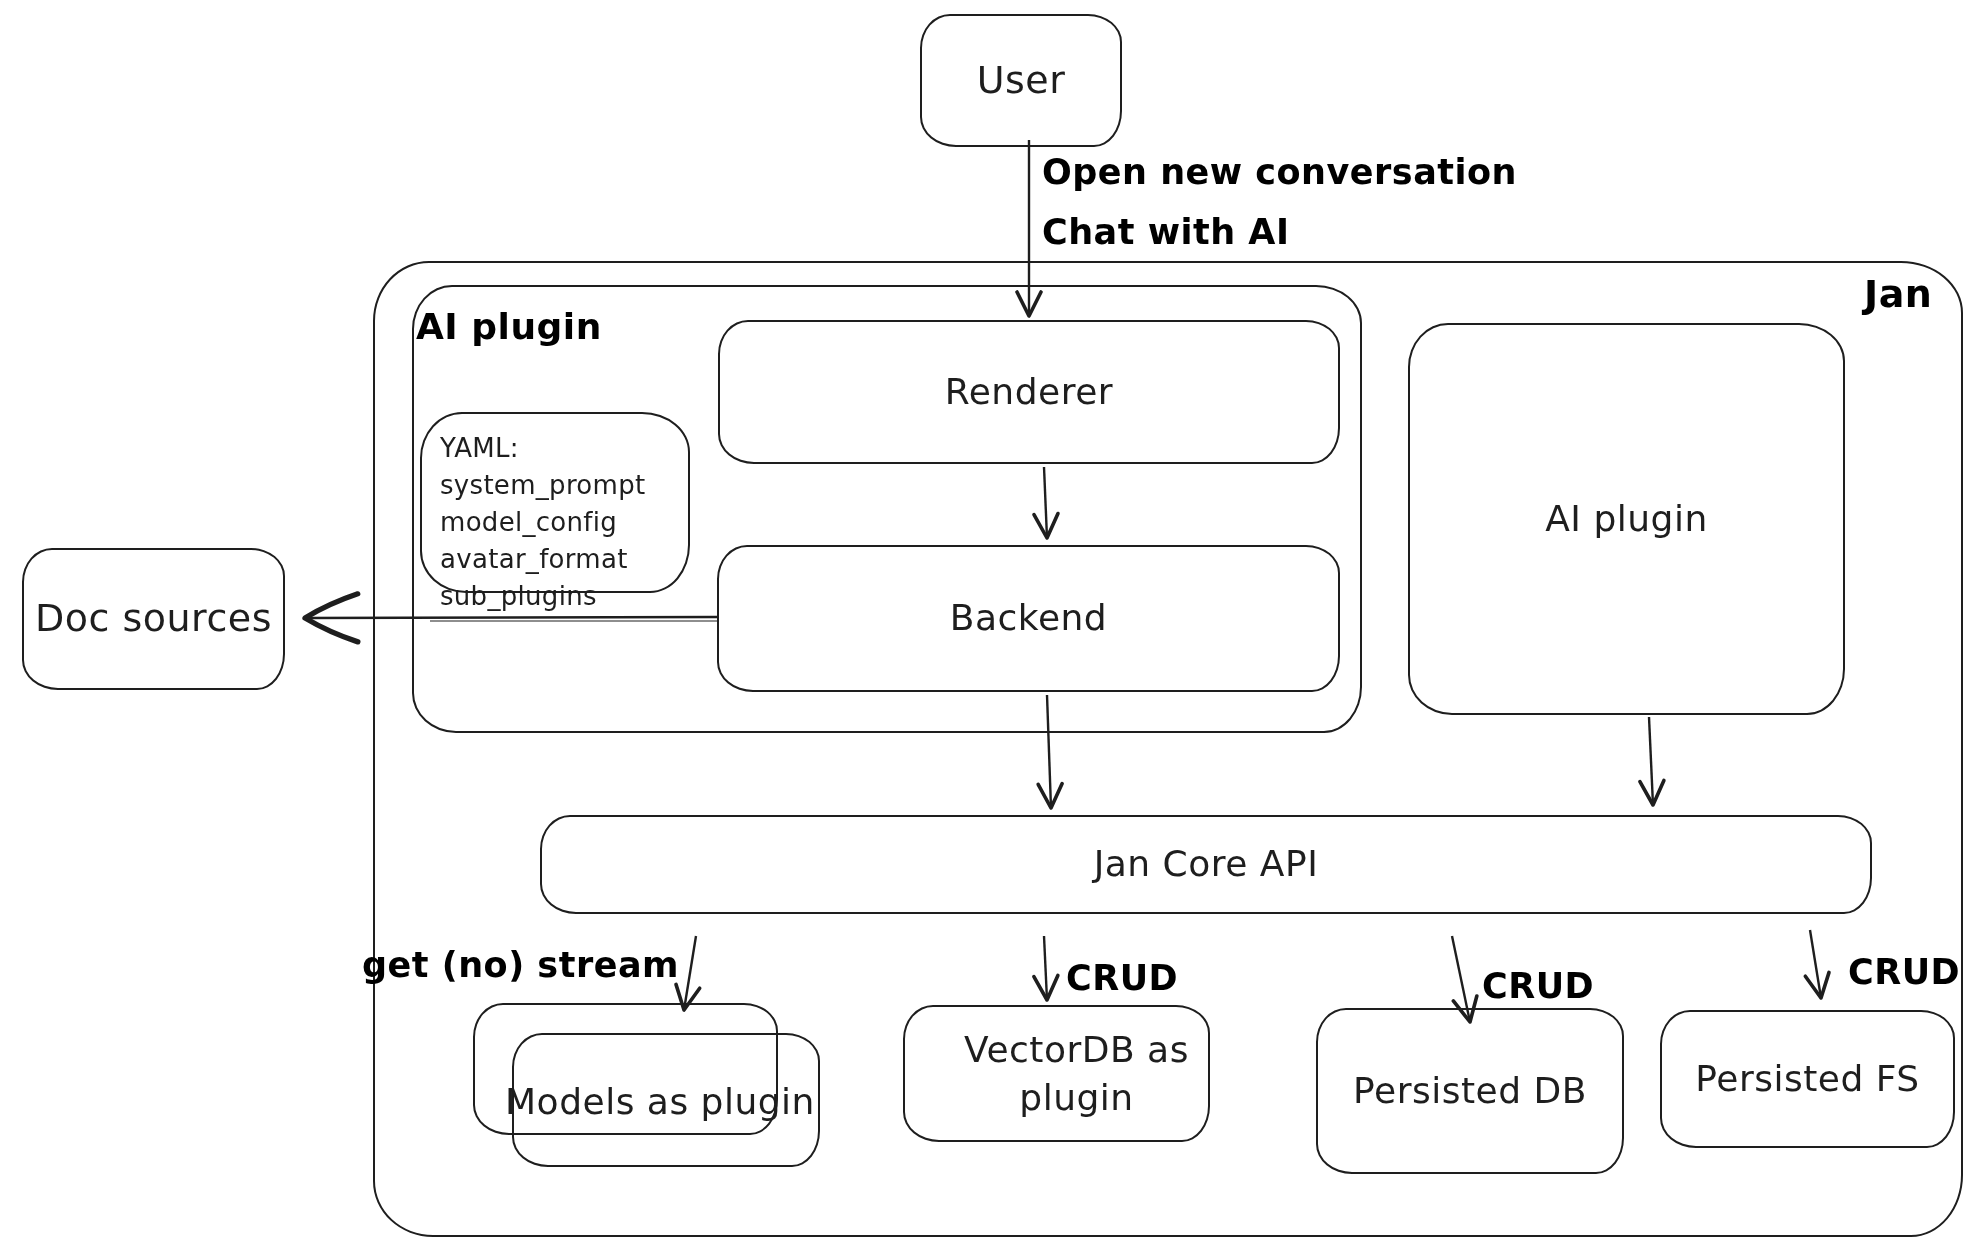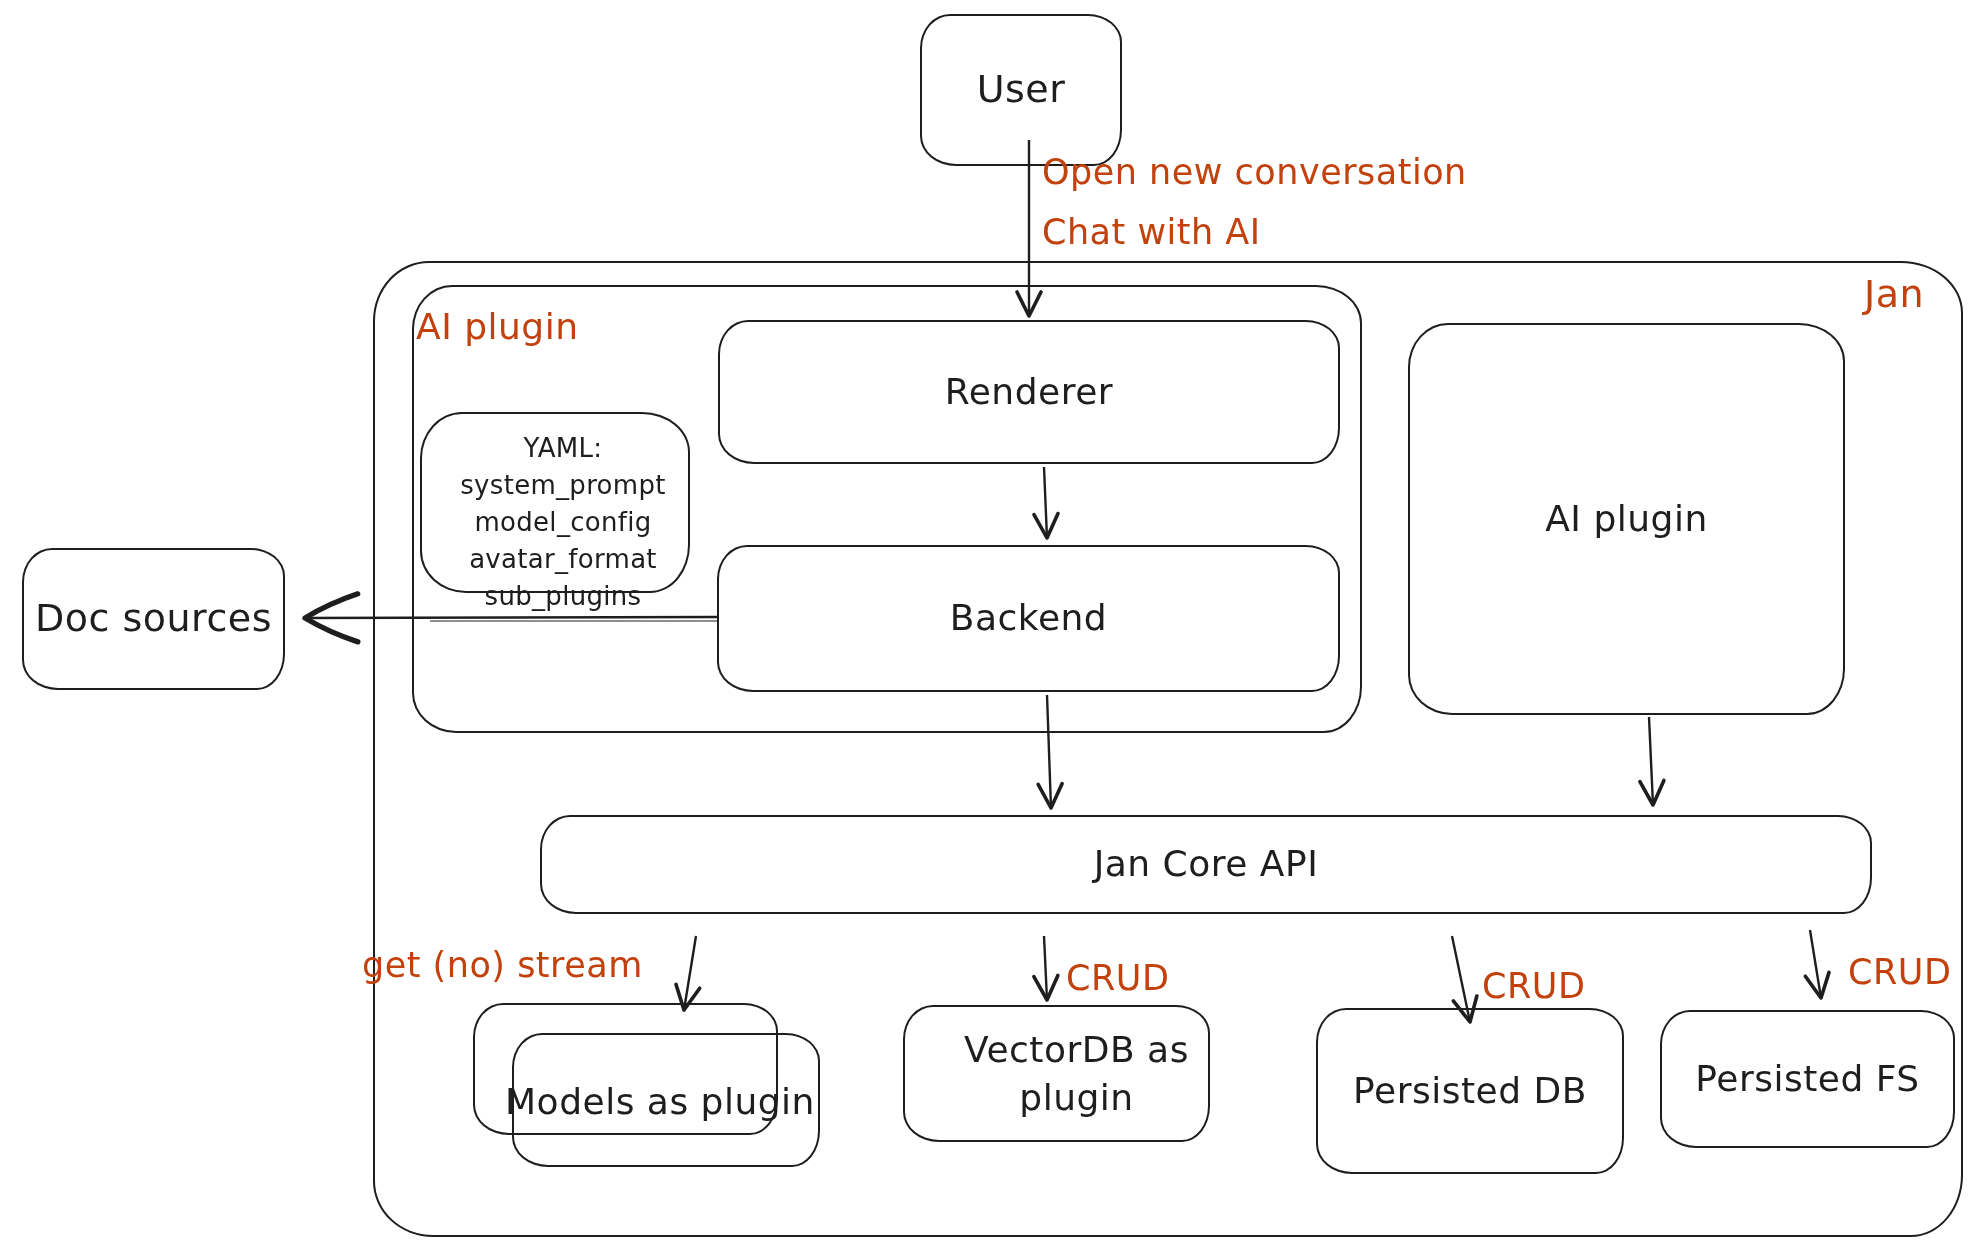--- a/index.html
+++ b/index.html
@@ -33,30 +33,30 @@
     color: #1e1e1e;
   }
   .sketch-a { border-radius: 30px 34px 28px 36px / 34px 28px 36px 30px; }
   .sketch-b { border-radius: 40px 46px 38px 44px / 44px 38px 46px 40px; }
   .sketch-c { border-radius: 56px 62px 52px 60px / 60px 52px 62px 56px; }
   .floating-label {
     position: absolute;
     font-size: 35px;
     letter-spacing: 0.5px;
     white-space: nowrap;
-    color: #c2410c;
+    color: #000000;
     z-index: 6;
+    font-weight: bold;
   }
   .yaml-note {
     position: absolute;
     border: 2.4px solid #1e1e1e;
     box-sizing: border-box;
-    padding: 16px 14px 10px 30px;
+    padding: 16px 14px 10px 18px;
     border-radius: 42px 48px 40px 46px / 46px 40px 48px 42px;
-    text-align: center;
   }
   .yaml-note .yline {
     font-size: 26px;
     line-height: 37px;
     letter-spacing: 0.3px;
     white-space: nowrap;
   }
   .two-line-label {
     position: absolute;
     text-align: center;
@@ -79,21 +79,21 @@
 <div class="canvas">
 
   <div class="box sketch-c" style="left:373px; top:261px; width:1590px; height:976px;"></div>
 
   <div class="floating-label" style="left:1864px; top:272px; font-size:38px;">Jan</div>
 
   <div class="box sketch-b" style="left:412px; top:285px; width:950px; height:448px;"></div>
 
   <div class="floating-label" style="left:416px; top:306px; font-size:36px;">AI plugin</div>
 
-  <div class="box sketch-a" style="left:920px; top:14px; width:202px; height:152px;">
+  <div class="box sketch-a" style="left:920px; top:14px; width:202px; height:133px;">
     <span class="lbl" style="font-size:38px;">User</span>
   </div>
 
   <div class="box sketch-a" style="left:718px; top:320px; width:622px; height:144px;">
     <span class="lbl">Renderer</span>
   </div>
 
   <div class="yaml-note" style="left:420px; top:412px; width:270px; height:181px;">
     <div class="yline">YAML:</div>
     <div class="yline">system_prompt</div>

